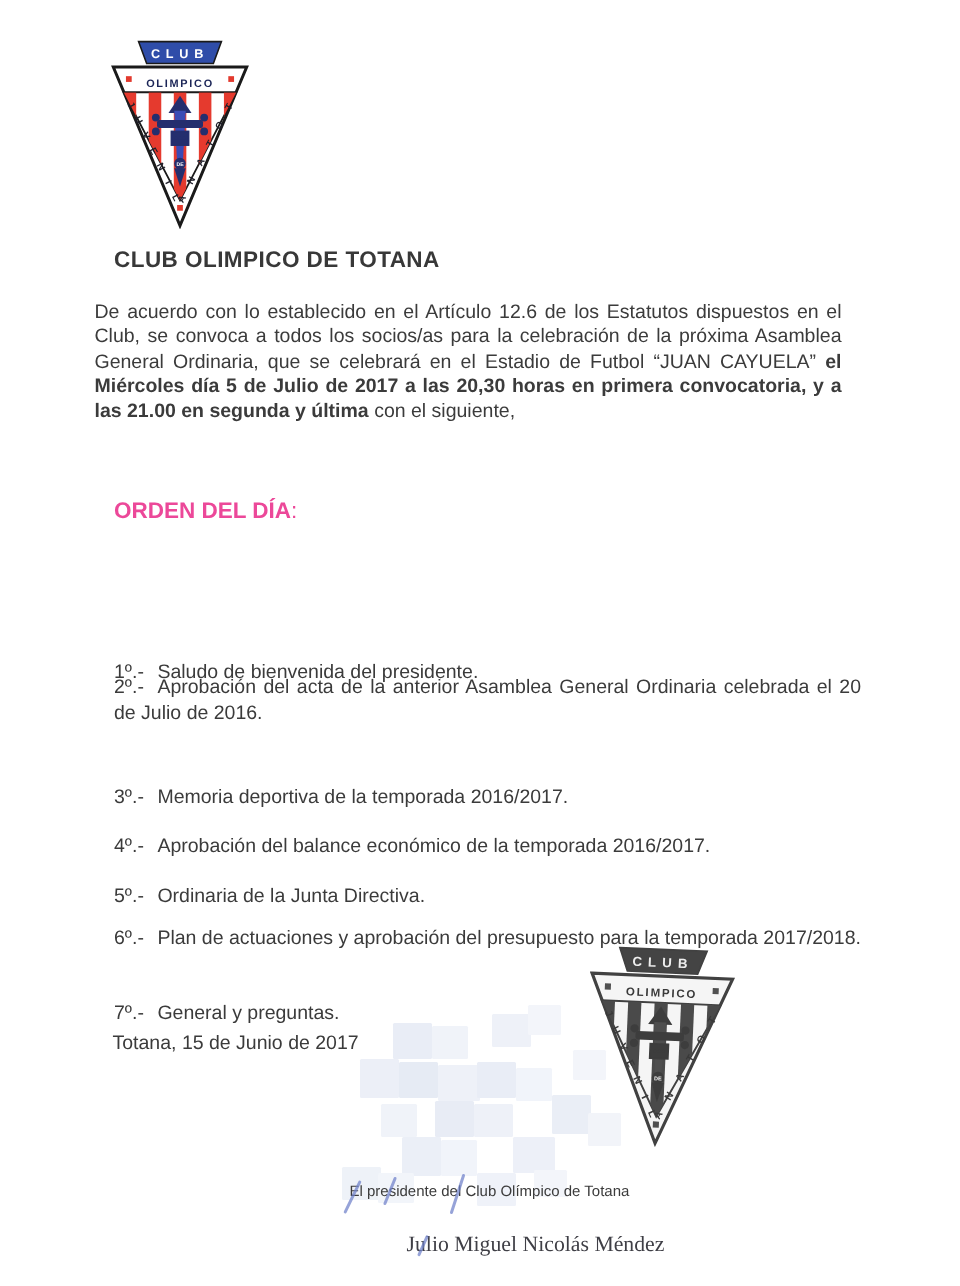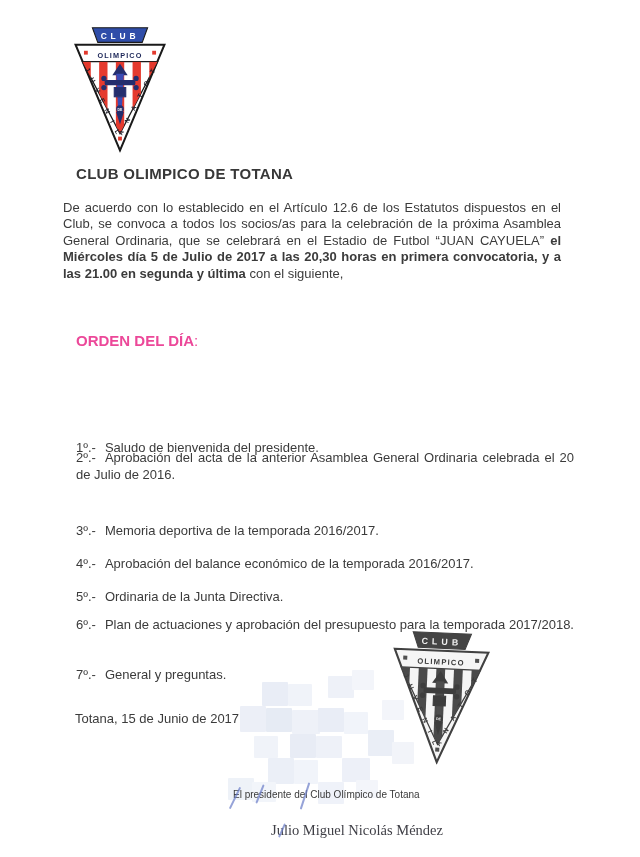--- a/index.html
+++ b/index.html
@@ -9,21 +9,21 @@
 
   
   .doc-heading{left:76px;top:165px;font-size:15px;font-weight:bold;letter-spacing:.3px;color:#383838;}
   .intro{left:63px;top:200px;width:498px;font-size:13px;line-height:16.4px;text-align:justify;}
   .intro .b{font-weight:bold;}
   .orden{left:76px;top:332px;font-size:15px;font-weight:bold;color:#ec4899;}
   .orden .colon{font-weight:normal;}
   .agenda-item{left:76px;width:498px;font-size:13px;line-height:16.6px;text-align:justify;margin-top:44px;}
   .agenda-item .marker{margin-right:9px;}
   .i1{top:396px}.i2{top:406px}.i3{top:479px}.i4{top:512px}.i5{top:545px}.i6{top:573px}.i7{top:623px}
-  .place-date{left:75px;top:711px;font-size:13px;}
+  .place-date{left:75px;top:687px;font-size:13px;}
   .signer-title{left:233px;top:789px;font-size:10px;}
   .signer-name{left:271px;top:822px;font-size:14.5px;font-family:"Liberation Serif","DejaVu Serif",serif;color:#3f3f46;}
 
   
   .logo-top{left:74px;top:26px;width:92px;height:127px;}
   .logo-stamp-wrap{left:391px;top:631px;width:97px;height:134px;transform:rotate(2.5deg);opacity:.92;}
   svg.clublogo{width:100%;height:100%;display:block;}
   .logo-color{--c-banner:#2f4da9;--c-bannertext:#ffffff;--c-outline:#1a1a1a;--c-arc:#1b2557;
               --c-red:#e23a2e;--c-stripe:#e53a2e;--c-emblem:#242e6e;--c-accent:#3a4bb5;
               --c-side:#1f1f2a;--c-white:#ffffff;}

